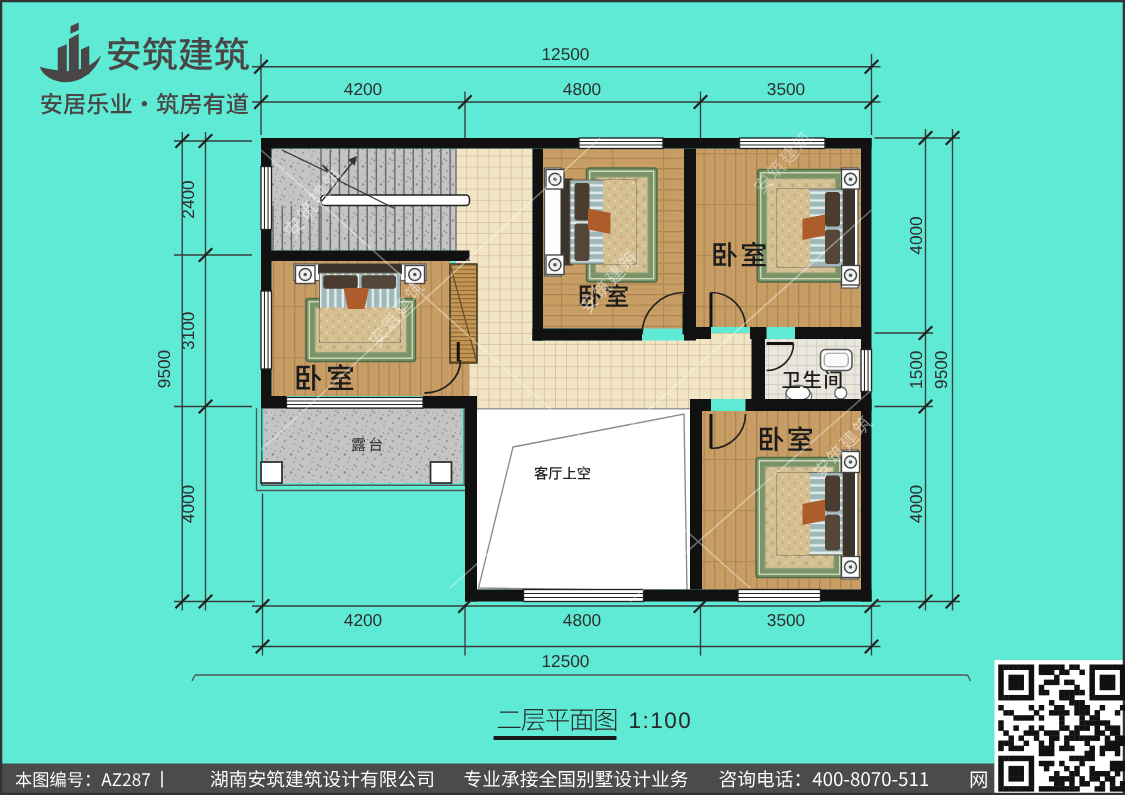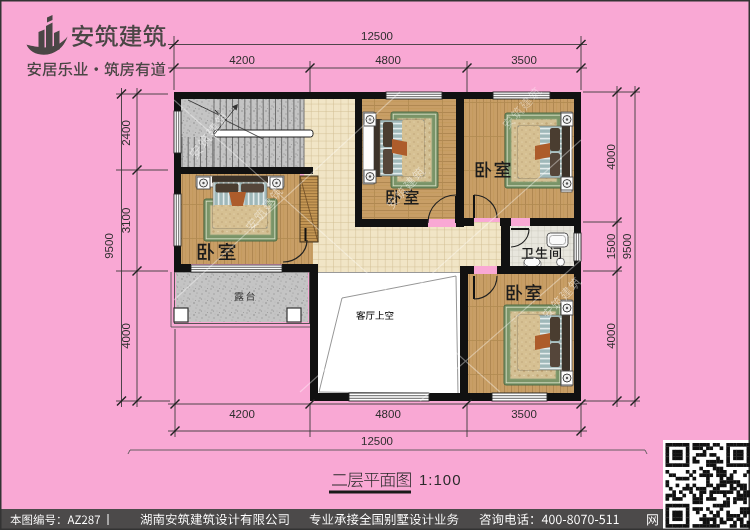--- a/index.html
+++ b/index.html
@@ -1,15 +1,15 @@
 <!DOCTYPE html>
 <html><head><meta charset="utf-8">
 <style>
 html,body{margin:0;padding:0;background:#ffffff;}
-#page{position:relative;width:750px;height:530px;overflow:hidden;background:#f9a8d4;font-family:"Liberation Sans",sans-serif;}
+#page{position:relative;width:750px;height:530px;overflow:hidden;background:#5eead4;font-family:"Liberation Sans",sans-serif;}
 </style></head>
 <body>
 <div id="page">
 <svg width="750" height="530" viewBox="0 0 750 530" font-family="Liberation Sans, sans-serif">
 
 <defs>
 <pattern id="woodv" width="7" height="34" patternUnits="userSpaceOnUse">
  <rect width="7" height="34" fill="#c89e66"></rect>
  <rect x="0" width="0.9" height="34" fill="#ae8550"></rect>
  <rect x="3.4" width="0.7" height="34" fill="#bd934f" opacity="0.55"></rect>

